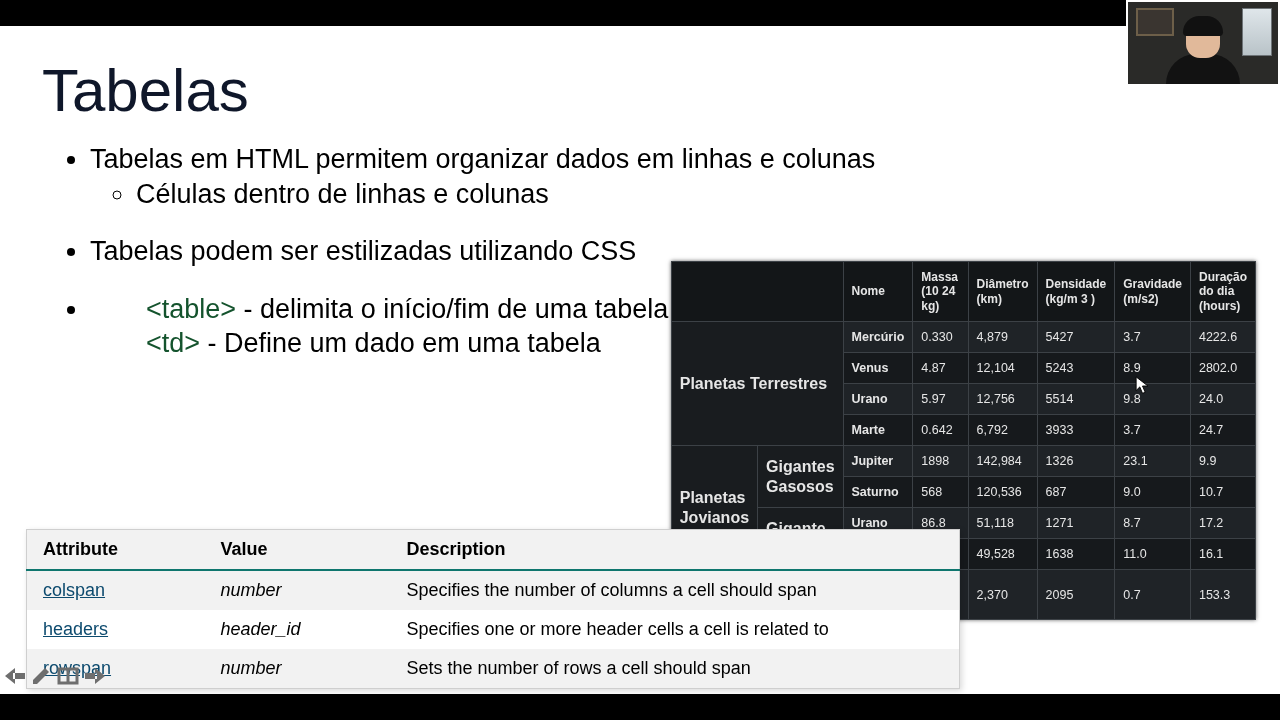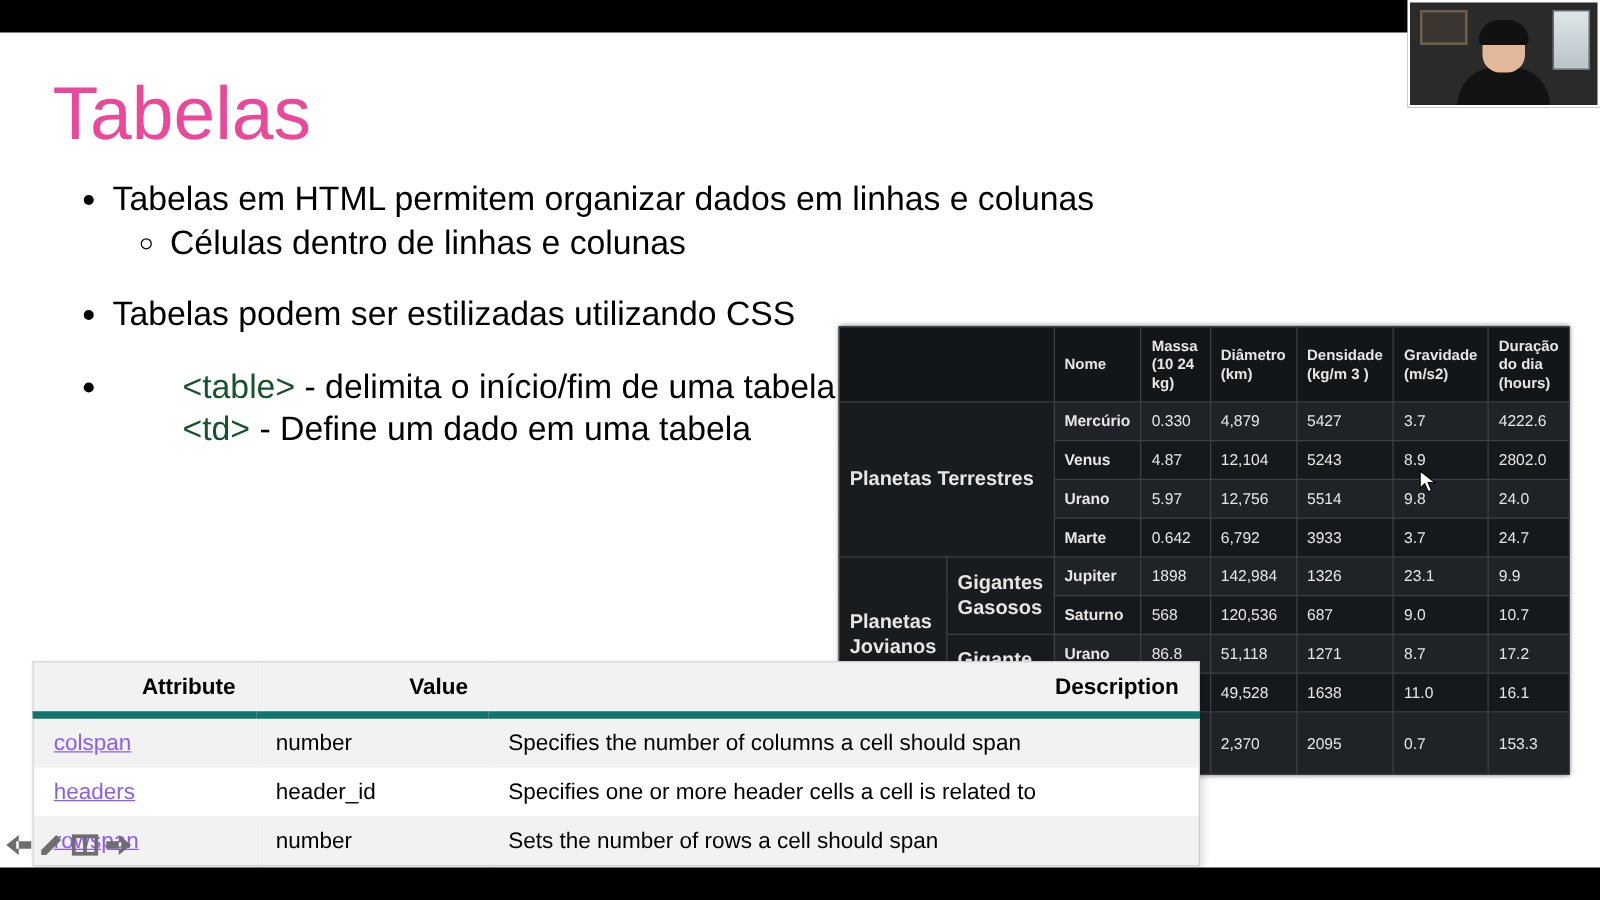--- a/index.html
+++ b/index.html
@@ -20,21 +20,21 @@
     background: #fff;
     box-sizing: border-box;
   }
   .title {
     position: absolute;
     left: 42px;
     top: 30px;
     font-size: 60px;
     font-family: "Segoe UI Light", "Segoe UI", Arial, sans-serif;
     font-weight: 300;
-    color: #ec4899;
+    color: #0f172a;
   }
   .body {
     position: absolute;
     left: 60px;
     top: 118px;
     right: 40px;
     font-size: 27px;
   }
   ul.outer {
     padding-left: 30px;
@@ -101,30 +101,29 @@
     background: #fff;
     box-shadow: 2px 2px 6px rgba(0,0,0,.15);
     font-family: Verdana, Arial, sans-serif;
   }
   .attr-tbl th, .attr-tbl td {
     padding: 9px 16px;
     text-align: left;
   }
   .attr-tbl thead th {
     background: #f2f2f2;
-    border-bottom: 6px solid #0f766e;
+    border-bottom: 2px solid #0f766e;
     font-weight: 700;
-    text-align: right;
   }
   .attr-tbl tbody tr.stripe td { background: #f2f2f2; }
   .attr-tbl td.link {
     text-decoration: underline;
-    color: #8b5cf6;
-  }
-  .attr-tbl td.v { }
+    color: #0c4a6e;
+  }
+  .attr-tbl td.v { font-style: italic; }
   
   .webcam {
     position: absolute;
     top: 0;
     right: 0;
     width: 150px;
     height: 82px;
     background: #2a2a28;
     border: 2px solid #fff;
     overflow: hidden;

